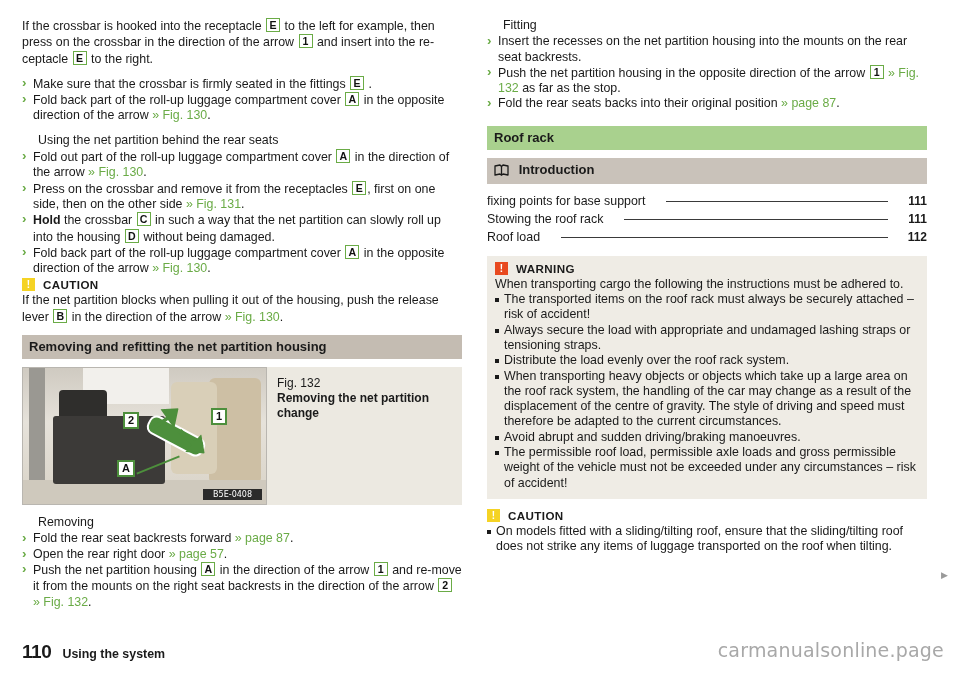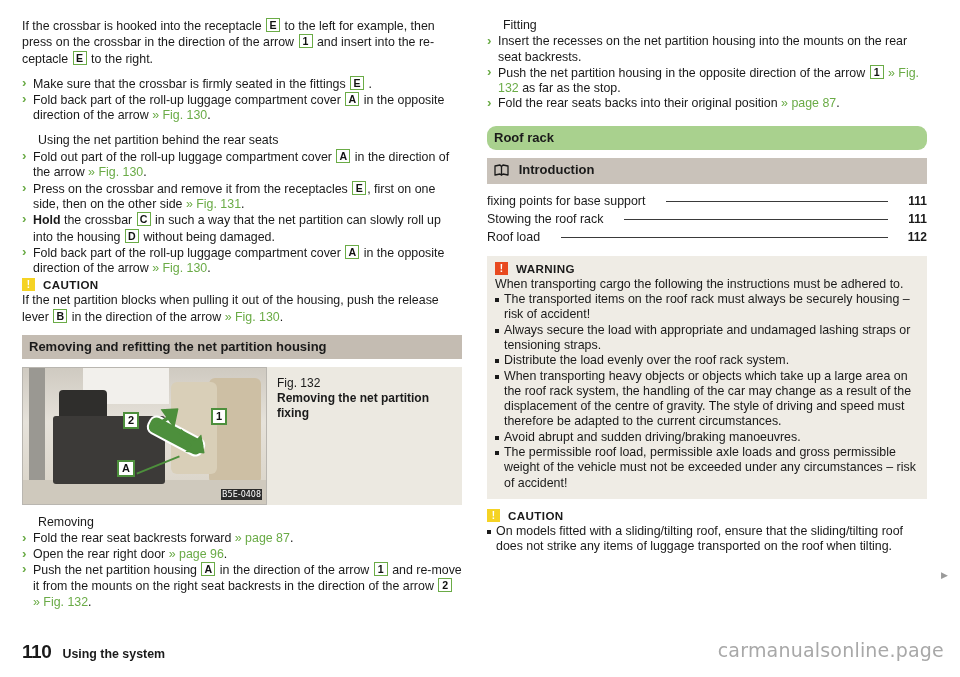--- a/index.html
+++ b/index.html
@@ -111,21 +111,21 @@
   .f-arrow2{position:absolute;left:152px;top:62px;width:34px;height:24px;background:#4d8f3c;
     clip-path:polygon(0% 40%,55% 40%,55% 0%,100% 50%,55% 100%,55% 60%,0% 60%);
     transform:rotate(42deg);}
   .f-lbl{position:absolute;background:#fff;border:2px solid #4d8f3c;font-size:11px;
     font-weight:bold;line-height:13px;padding:0 3px;color:#111;}
   .f-lbl.l2{left:100px;top:44px;}
   .f-lbl.l1{left:188px;top:40px;}
   .f-lbl.lA{left:94px;top:92px;}
   .f-leader{position:absolute;background:#4d8f3c;height:1.5px;}
   .f-code{position:absolute;right:4px;bottom:4px;background:#2b2b2b;color:#fff;
-    font-size:8px;line-height:11px;padding:0 1px;font-family:"DejaVu Sans", sans-serif;}
+    font-size:8px;line-height:11px;padding:0 10px;font-family:"DejaVu Sans", sans-serif;}
 </style>
 </head>
 <body>
 
 <div class="page">
 
   <div class="col col-left">
 
     <p class="para"><span>If the crossbar is hooked into the receptacle </span><span class="ref">E</span><span> to the left for example, then press on the crossbar in the direction of the arrow </span><span class="ref">1</span><span> and insert into the re-ceptacle </span><span class="ref">E</span><span> to the right.</span></p>
 
@@ -168,43 +168,43 @@
         <div class="f-arrow2"></div>
         <div class="f-leader" style="left:112px;top:96px;width:46px;transform:rotate(-22deg);"></div>
         <div class="f-lbl l2">2</div>
         <div class="f-lbl l1">1</div>
         <div class="f-lbl lA">A</div>
         <div class="f-code">B5E-0408</div>
       </div>
       <div class="figcap">
         <div class="fignum">Fig. 132</div>
         <div class="figtitle">Removing the net partition</div>
-        <div class="figtitle">fixing</div>
+        <div class="figtitle">change</div>
       </div>
     </div>
 
     <div class="h-sub first">Removing</div>
     <ul class="blist">
       <li>Fold the rear seat backrests forward <span class="xref">» page 87</span>.</li>
-      <li>Open the rear right door <span class="xref">» page 96</span>.</li>
+      <li>Open the rear right door <span class="xref">» page 57</span>.</li>
       <li>Push the net partition housing <span class="ref">A</span> in the direction of the arrow <span class="ref">1</span> and re-move it from the mounts on the right seat backrests in the direction of the arrow <span class="ref">2</span> <span class="xref">» Fig. 132</span>.</li>
     </ul>
 
   </div>
 
   <div class="col col-right">
 
     <div class="h-sub first">Fitting</div>
     <ul class="blist">
       <li>Insert the recesses on the net partition housing into the mounts on the rear seat backrests.</li>
       <li>Push the net partition housing in the opposite direction of the arrow <span class="ref">1</span> <span class="xref">» Fig. 132</span> as far as the stop.</li>
       <li>Fold the rear seats backs into their original position <span class="xref">» page 87</span>.</li>
     </ul>
 
-    <div class="bar bar-green" style="margin-top:14px;border-radius:9px;">Roof rack</div>
+    <div class="bar bar-green" style="margin-top:14px;">Roof rack</div>
 
     <div class="bar bar-grey">
       <span class="bookicon">
         <svg width="15" height="12" viewBox="0 0 15 12" xmlns="http://www.w3.org/2000/svg">
           <path d="M1 2 L6 1 L7.5 2.4 L9 1 L14 2 L14 11 L9 10 L7.5 11.2 L6 10 L1 11 Z" fill="none" stroke="#1a1a1a" stroke-width="1.3" stroke-linejoin="round"></path>
           <path d="M7.5 2.4 L7.5 11.2" stroke="#1a1a1a" stroke-width="1.3"></path>
         </svg>
       </span>
       <span>Introduction</span>
     </div>
@@ -228,21 +228,21 @@
       </div>
     </div>
 
     <div class="notice">
       <div class="nhead">
         <span class="nicon warn">!</span>
         <span>WARNING</span>
       </div>
       <div class="ntext">When transporting cargo the following the instructions must be adhered to.</div>
       <ul class="slist">
-        <li>The transported items on the roof rack must always be securely housing – risk of accident!</li>
+        <li>The transported items on the roof rack must always be securely attached – risk of accident!</li>
         <li>Always secure the load with appropriate and undamaged lashing straps or tensioning straps.</li>
         <li>Distribute the load evenly over the roof rack system.</li>
         <li>When transporting heavy objects or objects which take up a large area on the roof rack system, the handling of the car may change as a result of the displacement of the centre of gravity. The style of driving and speed must therefore be adapted to the current circumstances.</li>
         <li>Avoid abrupt and sudden driving/braking manoeuvres.</li>
         <li>The permissible roof load, permissible axle loads and gross permissible weight of the vehicle must not be exceeded under any circumstances – risk of accident!</li>
       </ul>
     </div>
 
     <div class="notice plain">
       <div class="nhead">

